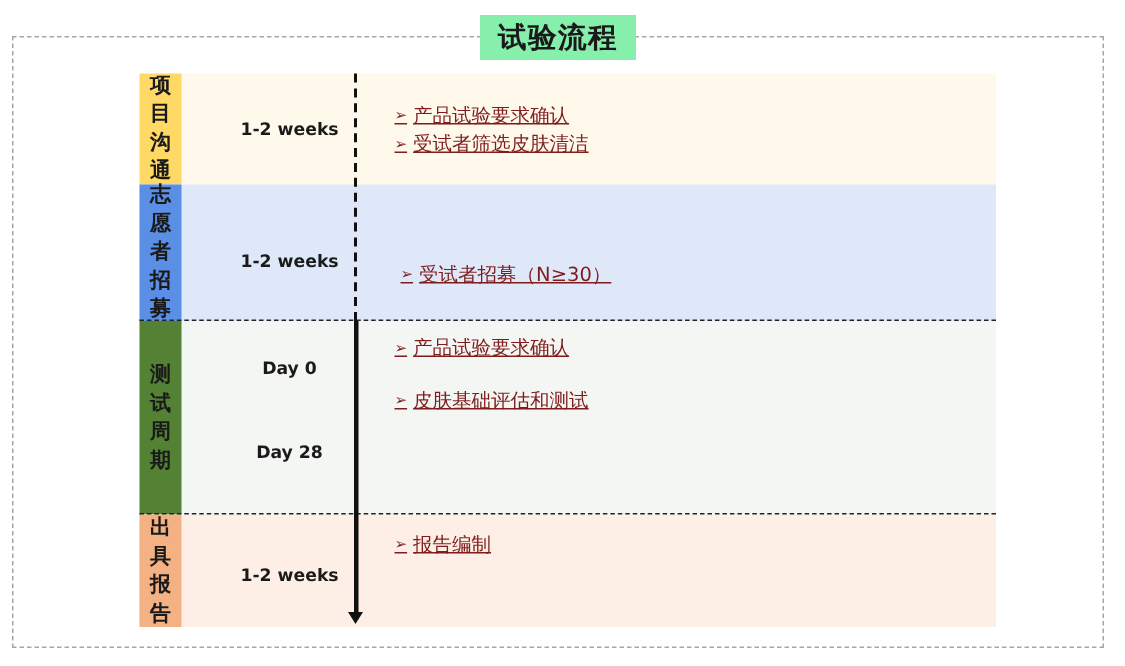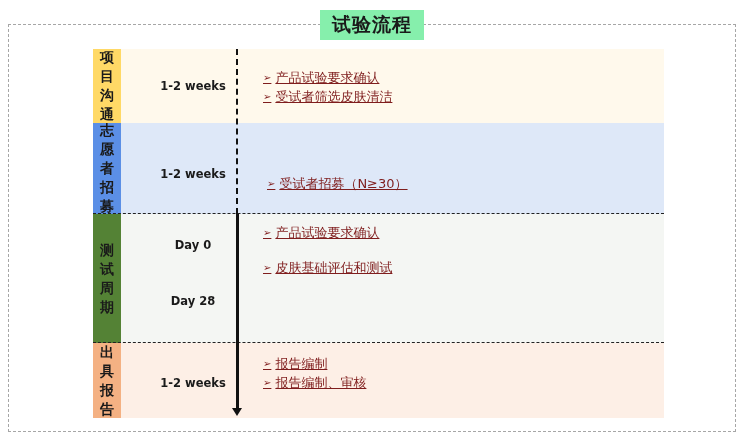--- a/index.html
+++ b/index.html
@@ -78,21 +78,20 @@
 <div class="row" style="top:343px;height:75px;background:#FDEFE6;">
   <div class="tag" style="background:#F4B183;">
     <span>出</span>
     <span>具</span>
     <span>报</span>
     <span>告</span>
   </div>
   <div class="dur" style="top:33px;">1-2 weeks</div>
   <div class="items" style="top:12px;">
     <div>报告编制</div>
-    <div>报告编制、审核</div>
   </div>
 </div>
 
 <div class="hdash" style="top:213px;"></div>
 <div class="hdash" style="top:342px;"></div>
 
 <div class="vline-dash"></div>
 <div class="vline-solid"></div>
 <div class="arrowhead"></div>
 

